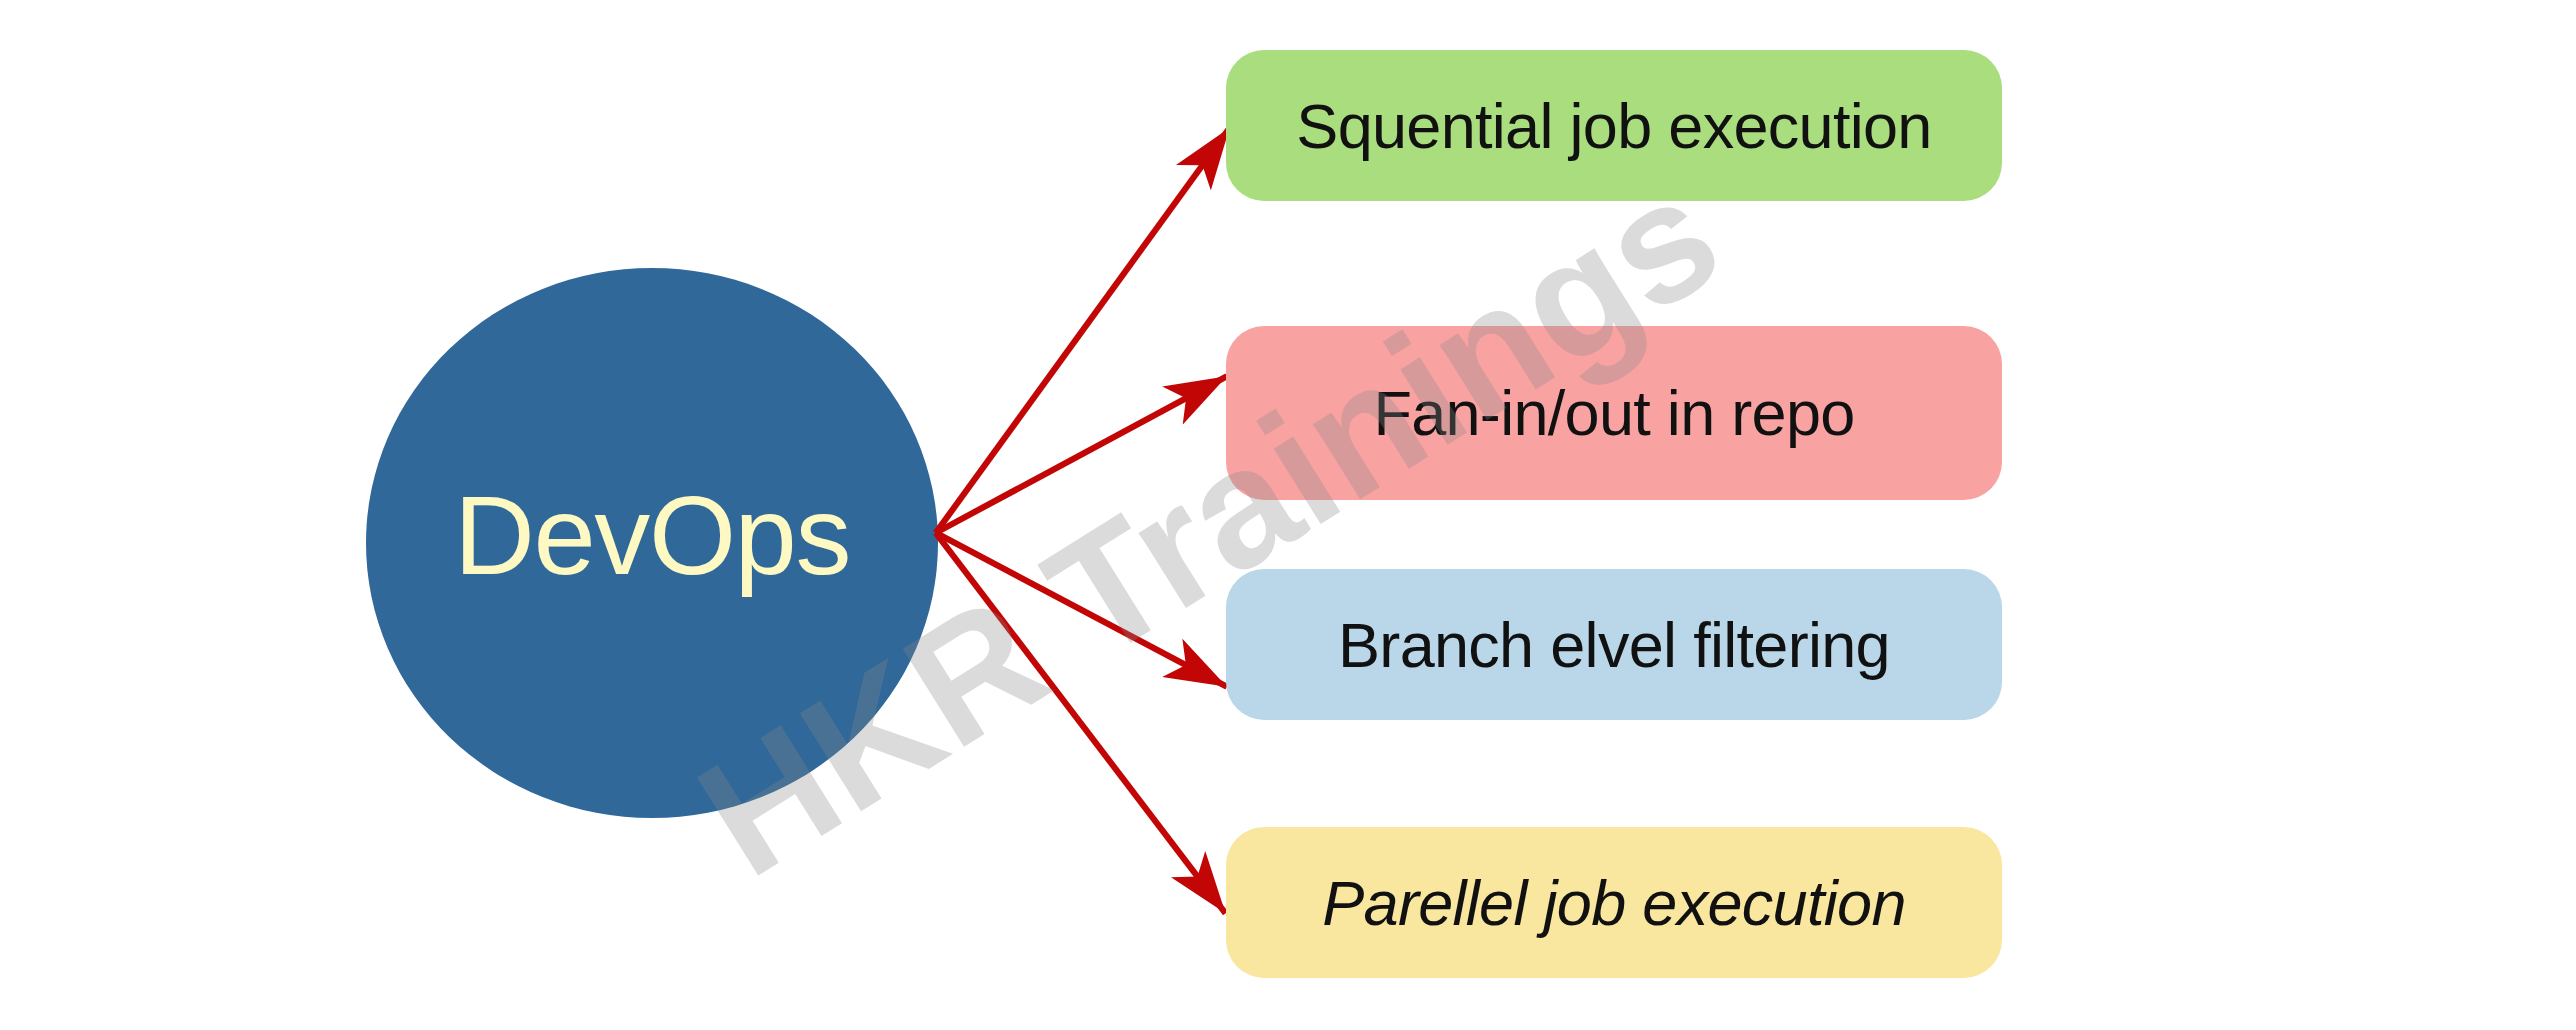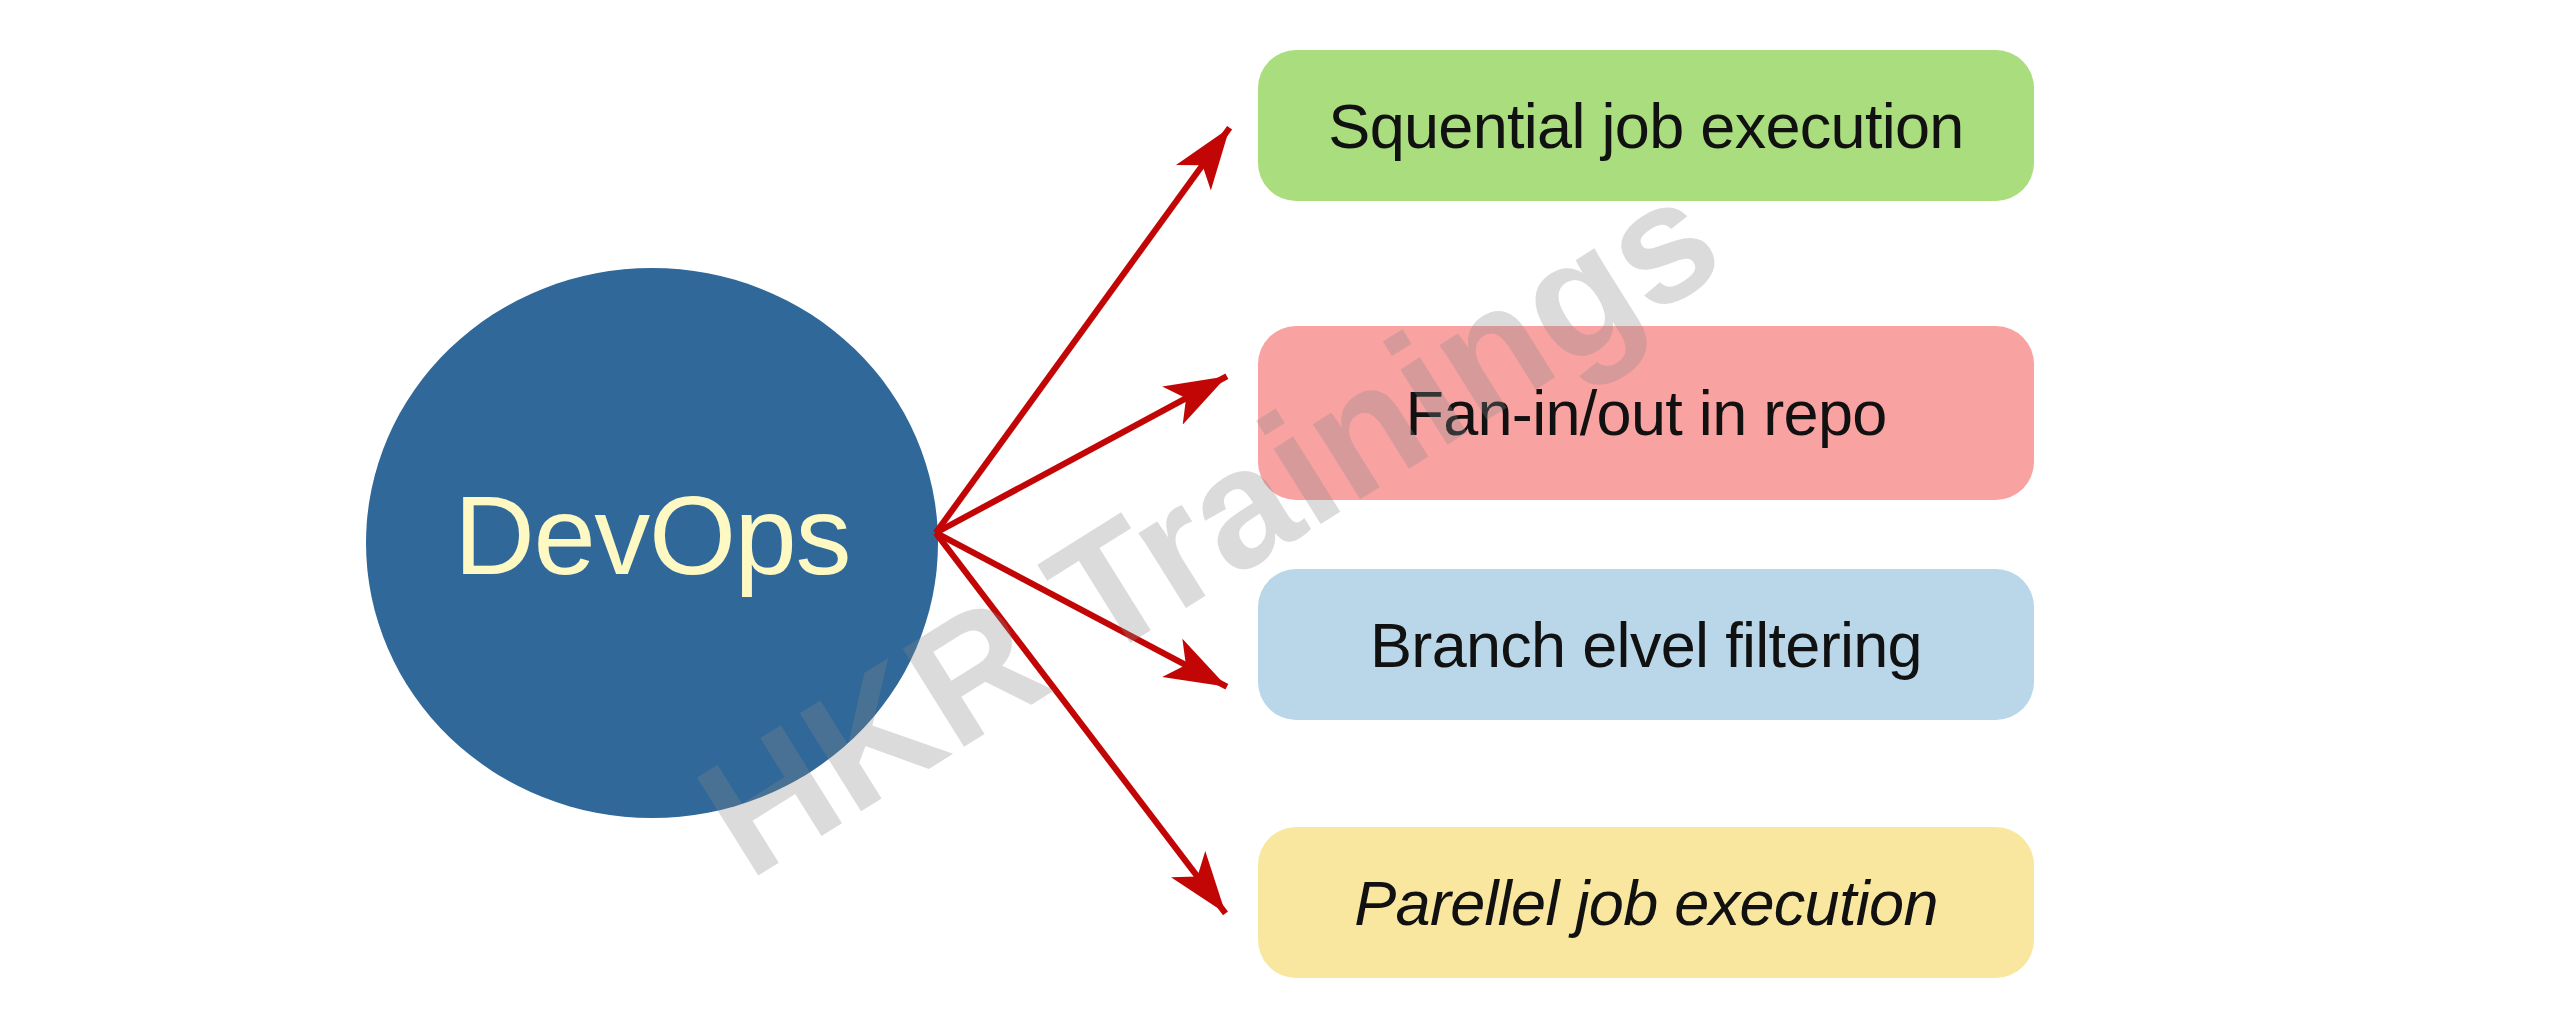--- a/index.html
+++ b/index.html
@@ -42,21 +42,20 @@
     width: 776px;
     height: 151px;
     border-radius: 38px;
     display: flex;
     align-items: center;
     justify-content: center;
     color: #111111;
     font-size: 63px;
     letter-spacing: -0.7px;
     white-space: nowrap;
-    margin-left: 32px;
   }
   #branch-0 { top: 50px; }
   #branch-1 { top: 326px; height: 174px; }
   #branch-2 { top: 569px; }
   #branch-3 { top: 827px; }
   
   #arrows {
     position: absolute;
     left: 0; top: 0;
     width: 2576px;

